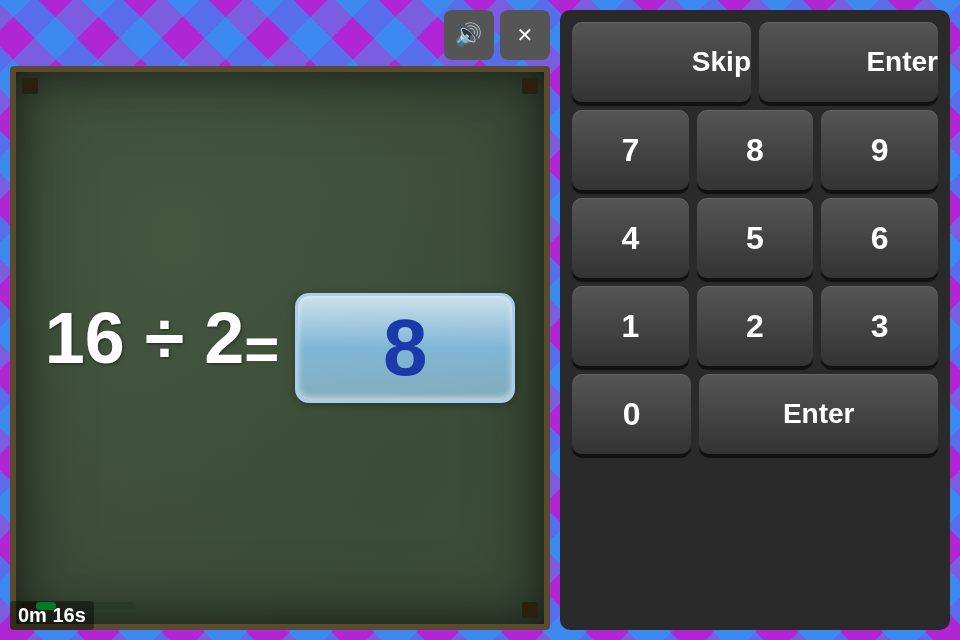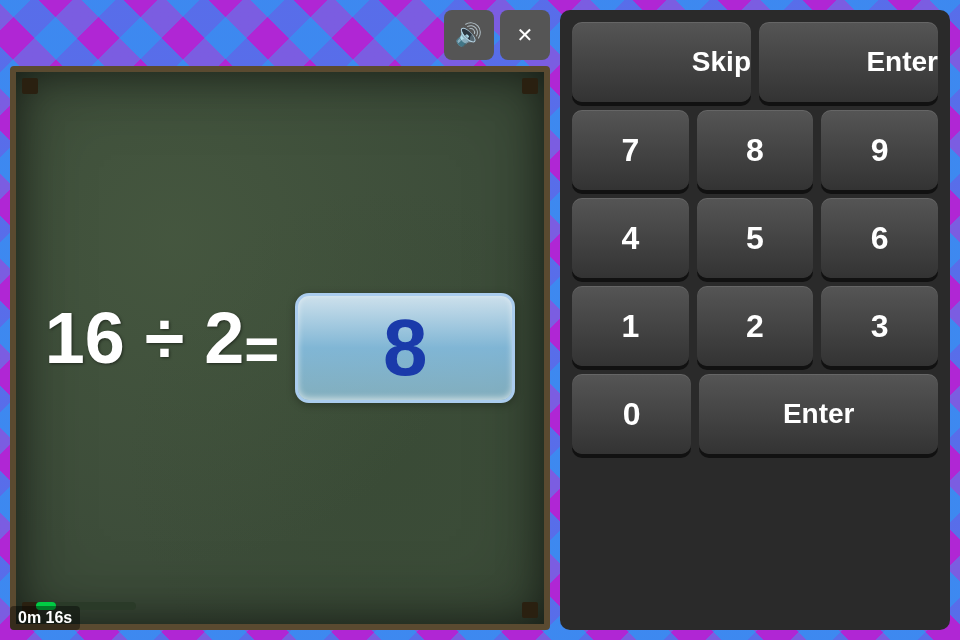--- a/index.html
+++ b/index.html
@@ -177,21 +177,21 @@
       border-radius: 4px;
       background: #00cc44;
     }
 
     
     .timer {
       position: absolute;
       bottom: 0;
       left: 0;
       color: white;
-      font-size: 16px;
+      font-size: 20px;
       font-weight: bold;
       background: rgba(0,0,0,0.4);
       padding: 3px 8px;
       border-radius: 4px;
     }
 
     
     .numpad-area {
       width: 390px;
       background: #2a2a2a;

